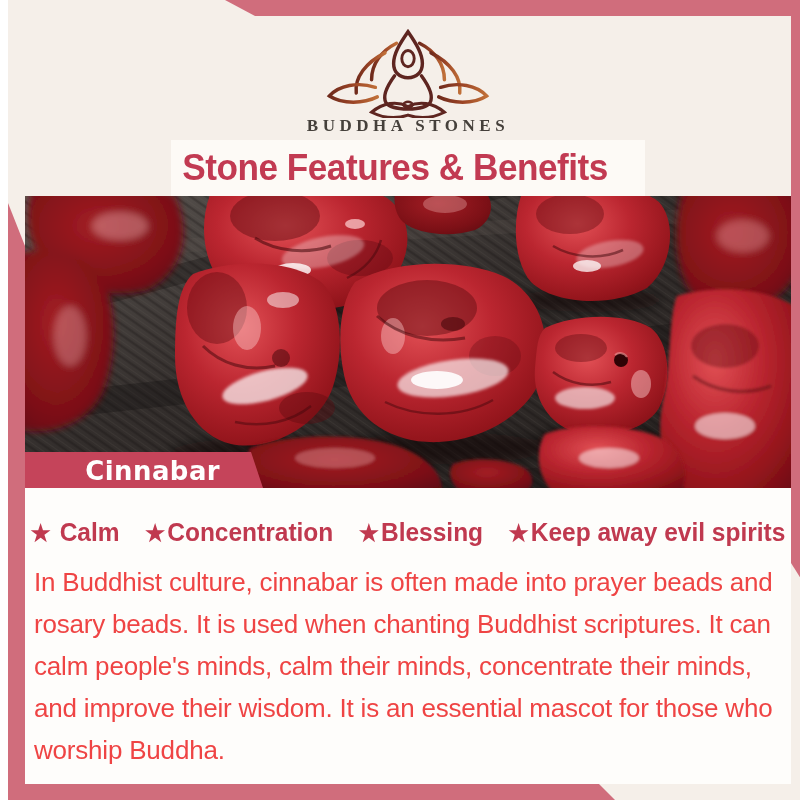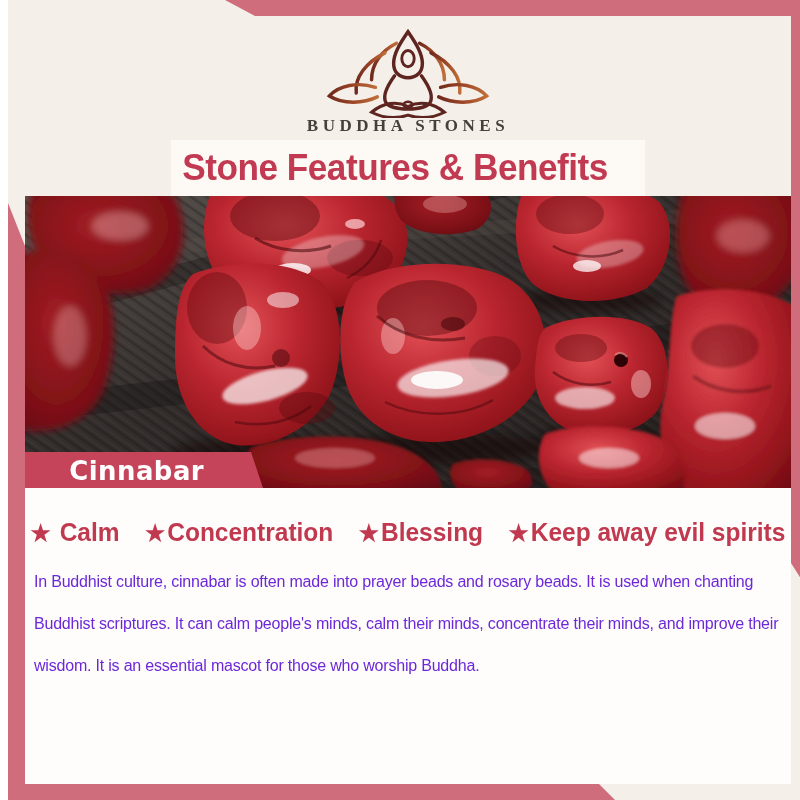--- a/index.html
+++ b/index.html
@@ -23,35 +23,35 @@
   
   #title-band{position:absolute;left:163px;top:140px;width:474px;height:56px;
      background:#fdfaf6;display:flex;align-items:center;justify-content:flex-start;}
   #page-title{font-size:37px;font-weight:700;color:#c23a52;white-space:nowrap;
      transform:scaleX(.95);letter-spacing:-.5px;}
   
   #photo{position:absolute;left:17px;top:196px;width:766px;height:292px;}
   
   #cinnabar-banner{position:absolute;left:17px;top:452px;width:238px;height:36px;
      background:#c5445a;clip-path:polygon(0px 0px,226px 0px,238px 36px,0px 36px);
-     display:flex;align-items:center;}
+     display:flex;align-items:center;padding-left:16px;}
   #cinnabar-label{color:#ffffff;font-family:"DejaVu Sans",sans-serif;font-weight:700;
      font-size:27px;padding-left:46px;letter-spacing:.5px;transform:scaleX(.96);
      transform-origin:left center;}
   
   #content-panel{position:absolute;left:17px;top:488px;width:766px;height:296px;
      background:#fefdfb;}
   #benefits-row{display:flex;justify-content:center;align-items:baseline;gap:26px;
      margin-top:30px;color:#c0394f;font-weight:700;font-size:25px;white-space:nowrap;
      transform:scaleX(.98);}
   .benefit{display:flex;align-items:baseline;}
   .benefit .star{margin-right:2px;font-size:23px;}
   .benefit:first-child .star{margin-right:9px;}
-  #description-text{margin:14px auto 0;width:748px;font-size:16px;line-height:42px;
-     color:#6d28d9;letter-spacing:-.2px;font-weight:500;}
+  #description-text{margin:14px auto 0;width:748px;font-size:26px;line-height:42px;
+     color:#ef4444;letter-spacing:-.2px;font-weight:500;}
 </style>
 </head>
 <body>
 
 <div id="page">
 
   <div class="strip" id="strip-top"></div>
   <div class="strip" id="strip-right"></div>
   <div class="strip" id="strip-left"></div>
   <div class="strip" id="strip-bottom"></div>

